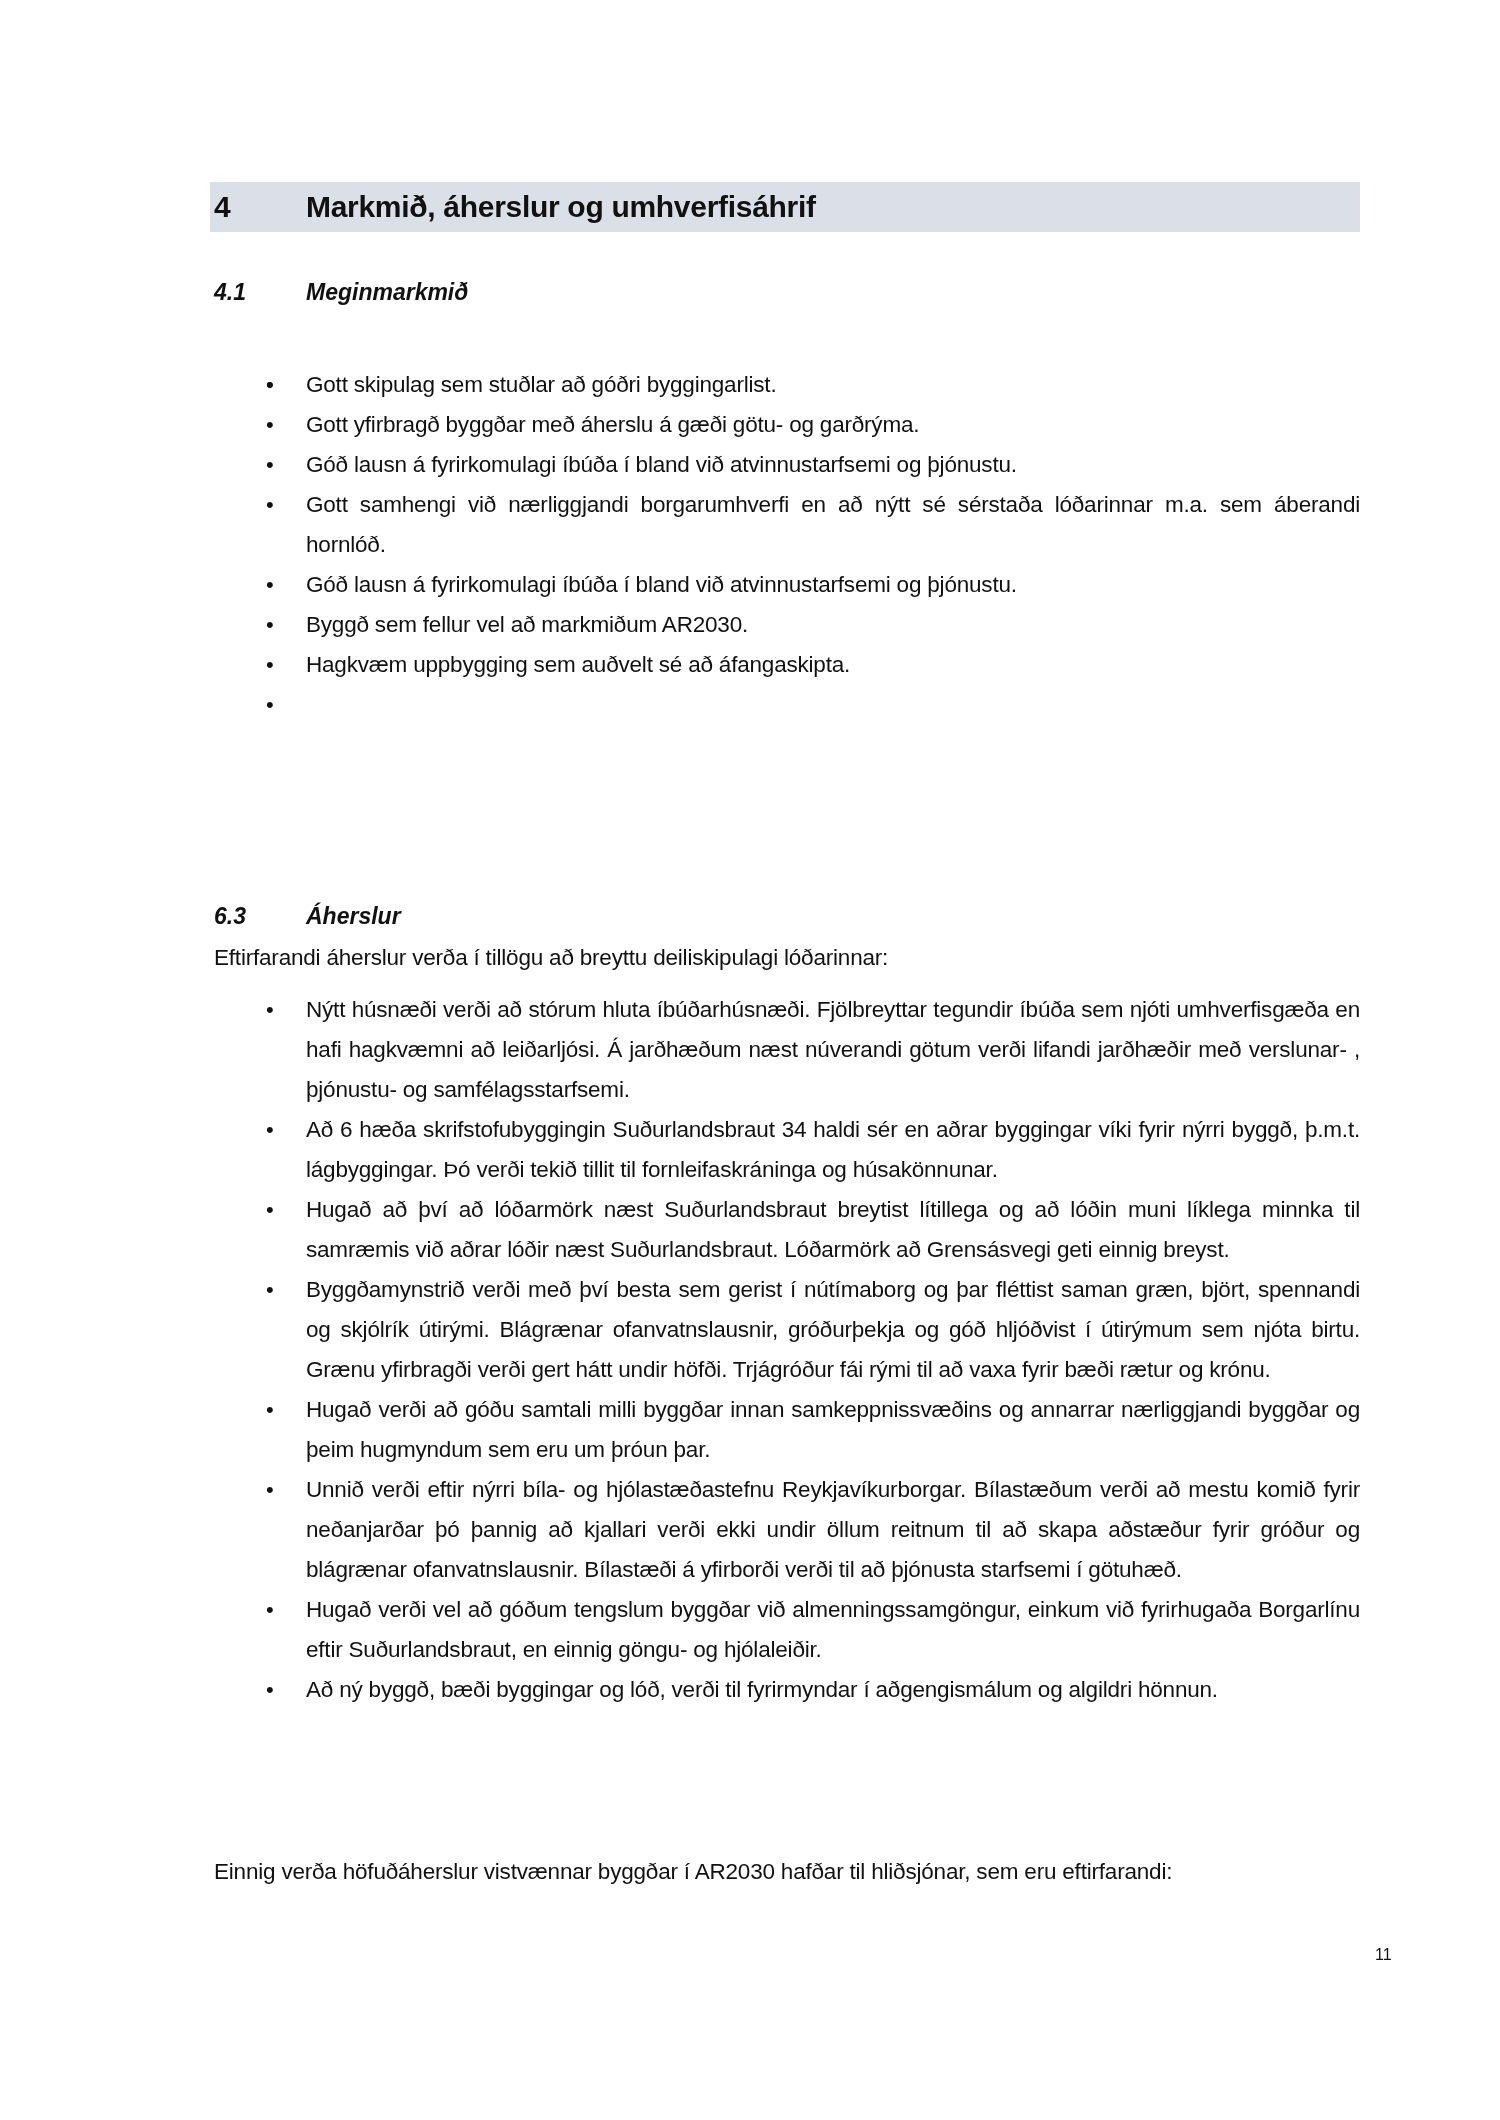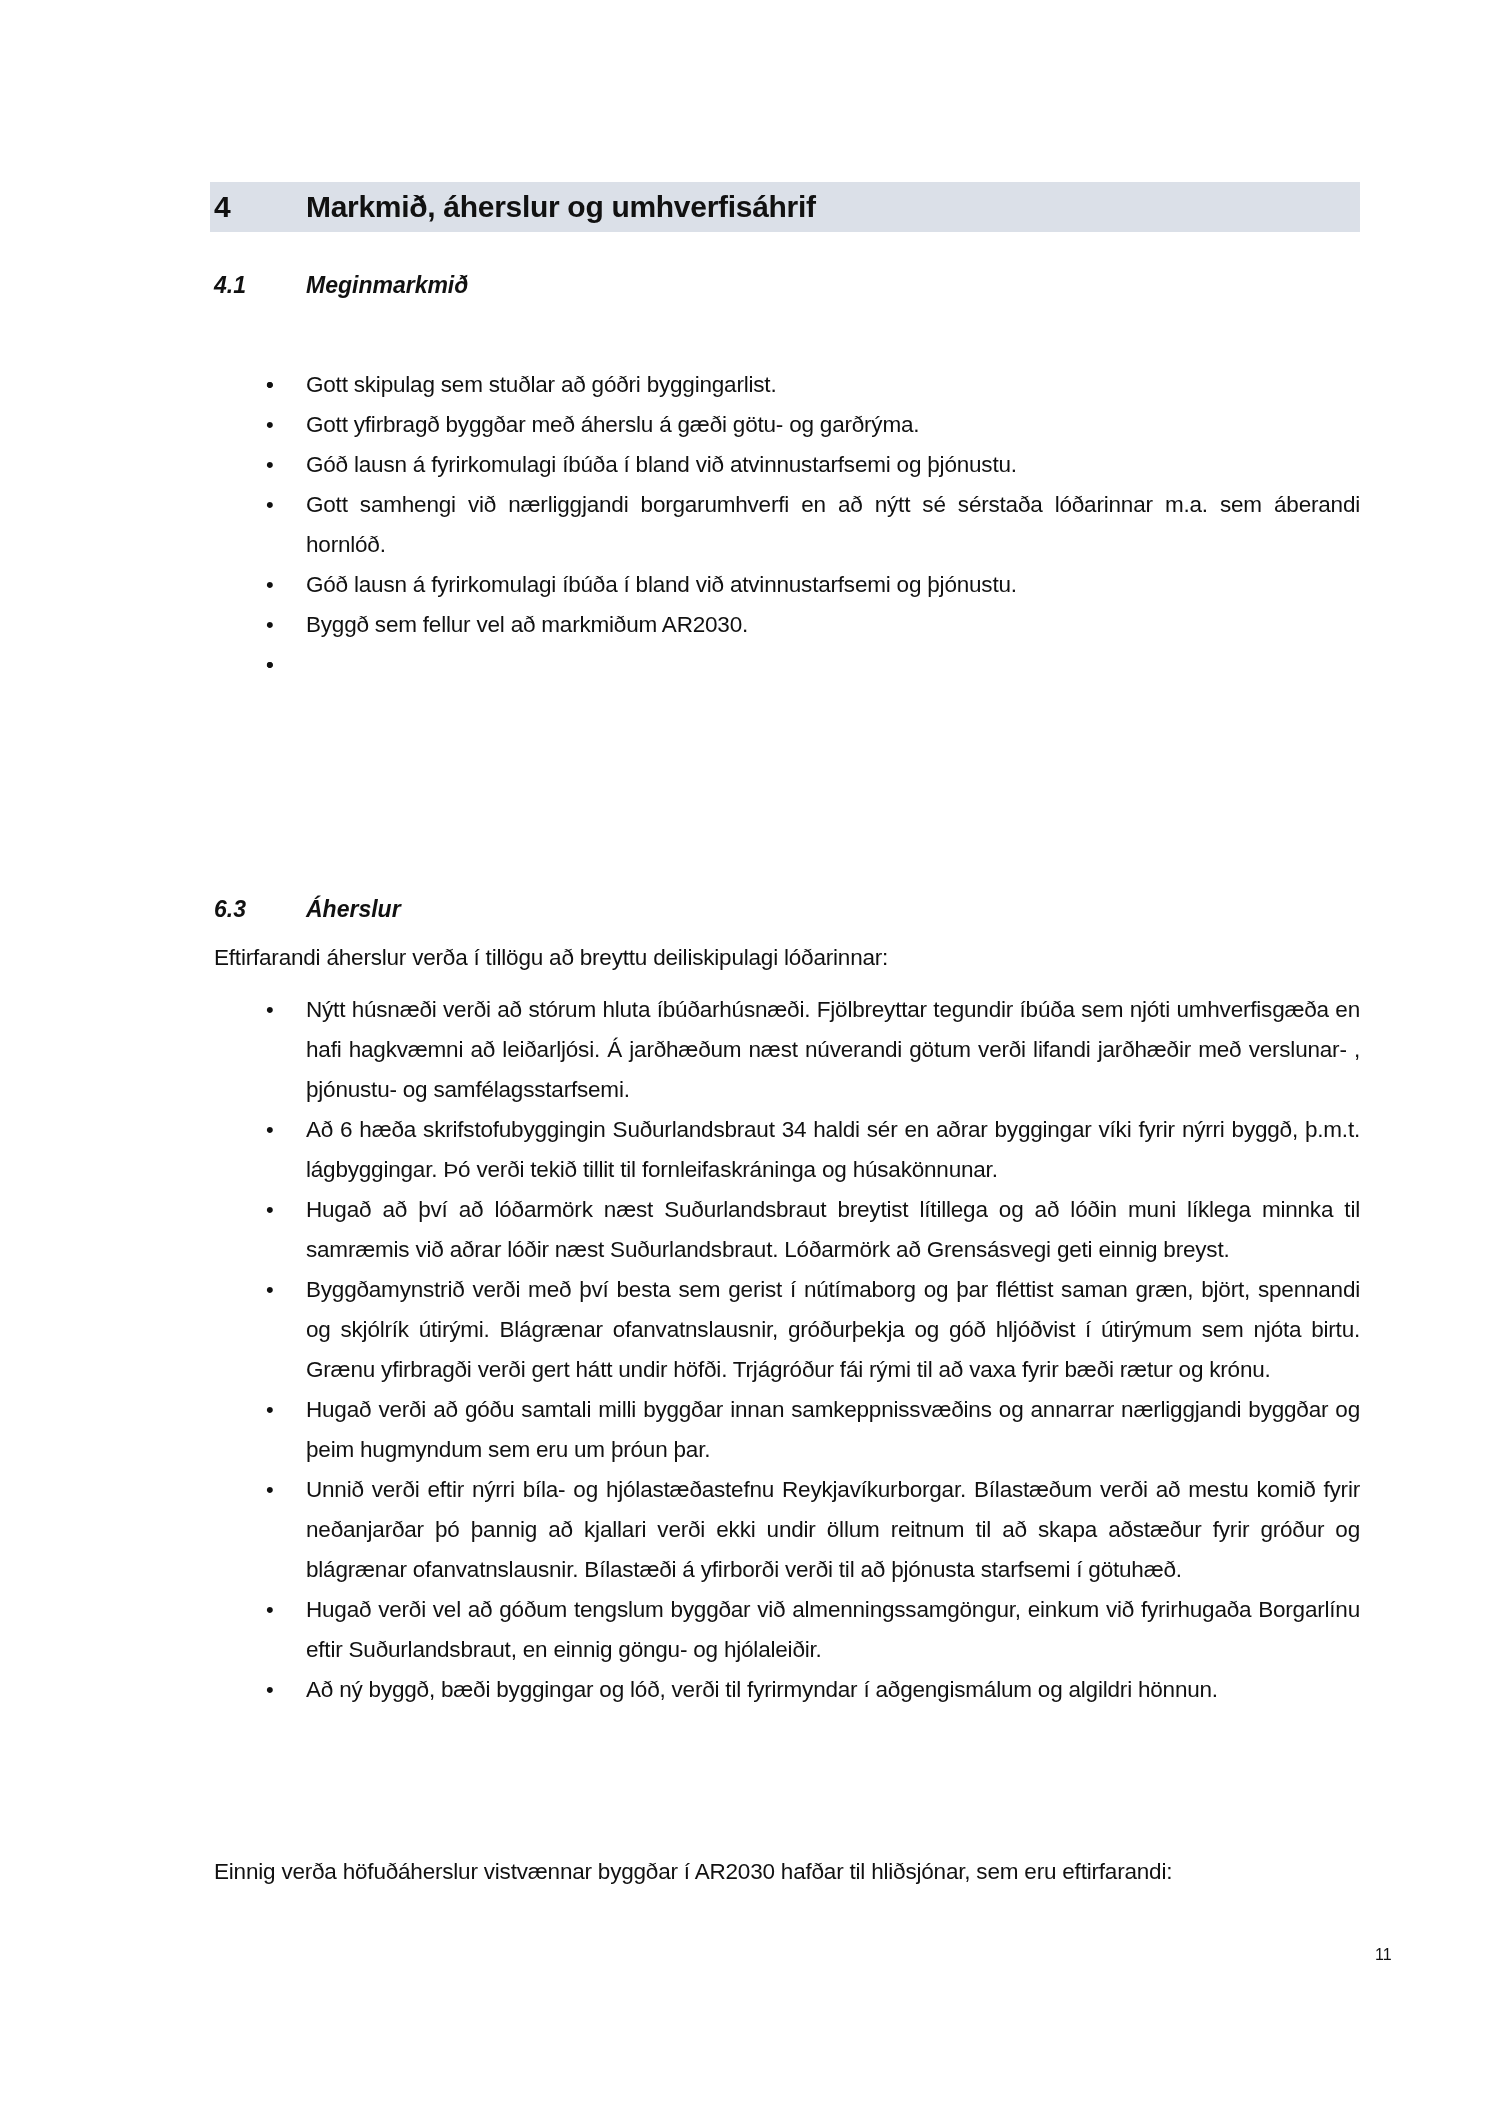--- a/index.html
+++ b/index.html
@@ -5,21 +5,21 @@
   html, body { margin: 0; padding: 0; background: #ffffff; }
   body { width: 1500px; height: 2120px; position: relative; overflow: hidden;
          font-family: "Liberation Sans", "DejaVu Sans", sans-serif; color: #111; }
   .page { position: absolute; left: 0; top: 0; width: 1500px; height: 2120px; background: #fff; }
 
   .chapter-bar { position: absolute; left: 210px; top: 182px; width: 1150px; height: 50px;
                  background: #dbe0e8; display: flex; align-items: center; }
   .chapter-num { position: absolute; left: 4px; font-weight: bold; font-size: 30px; }
   .chapter-title { position: absolute; left: 96px; font-weight: bold; font-size: 30px; letter-spacing: -0.3px; }
 
-  .section-head { position: absolute; left: 214px; font-weight: bold; font-style: italic; font-size: 23px; }
+  .section-head { position: absolute; left: 214px; font-weight: bold; font-style: italic; font-size: 23px; margin-top: 7px; }
   .section-head .num { display: inline-block; width: 92px; }
 
   .para { position: absolute; left: 214px; font-size: 22.5px; line-height: 40px; letter-spacing: -0.2px; }
 
   .list { position: absolute; left: 214px; width: 1146px; margin: 0; padding: 0; list-style: none; }
   .list li { position: relative; padding-left: 92px; font-size: 22.5px; line-height: 40px;
              text-align: justify; letter-spacing: -0.2px; }
   .list li .bullet { position: absolute; left: 52px; top: 0; font-size: 22px; }
 
   .page-number { position: absolute; left: 1375px; top: 1946px; font-size: 16px; }
@@ -39,21 +39,21 @@
   </div>
 
   <ul class="list" style="top:365px;">
     <li><span class="bullet">•</span></li>
     <li><span class="bullet">•</span><span>Gott skipulag sem stuðlar að góðri byggingarlist.</span></li>
     <li><span class="bullet">•</span><span>Gott yfirbragð byggðar með áherslu á gæði götu- og garðrýma.</span></li>
     <li><span class="bullet">•</span><span>Góð lausn á fyrirkomulagi íbúða í bland við atvinnustarfsemi og þjónustu.</span></li>
     <li><span class="bullet">•</span><span>Gott samhengi við nærliggjandi borgarumhverfi en að nýtt sé sérstaða lóðarinnar m.a. sem áberandi hornlóð.</span></li>
     <li><span class="bullet">•</span><span>Góð lausn á fyrirkomulagi íbúða í bland við atvinnustarfsemi og þjónustu.</span></li>
     <li><span class="bullet">•</span><span>Byggð sem fellur vel að markmiðum AR2030.</span></li>
-    <li><span class="bullet">•</span></li>
+    <li><span class="bullet">•</span><span>Hagkvæm uppbygging sem auðvelt sé að áfangaskipta.</span></li>
     <li><span class="bullet">•</span></li>
   </ul>
 
   <div class="section-head" style="top:896px;">
     <span class="num">6.3</span><span>Áherslur</span>
   </div>
   <div class="para" style="top:938px;">Eftirfarandi áherslur verða í tillögu að breyttu deiliskipulagi lóðarinnar:</div>
 
   <ul class="list" style="top:990px;">
     <li><span class="bullet">•</span><span>Nýtt húsnæði verði að stórum hluta íbúðarhúsnæði. Fjölbreyttar tegundir íbúða sem njóti umhverfisgæða en hafi hagkvæmni að leiðarljósi. Á jarðhæðum næst núverandi götum verði lifandi jarðhæðir með verslunar- , þjónustu- og samfélagsstarfsemi.</span></li>

